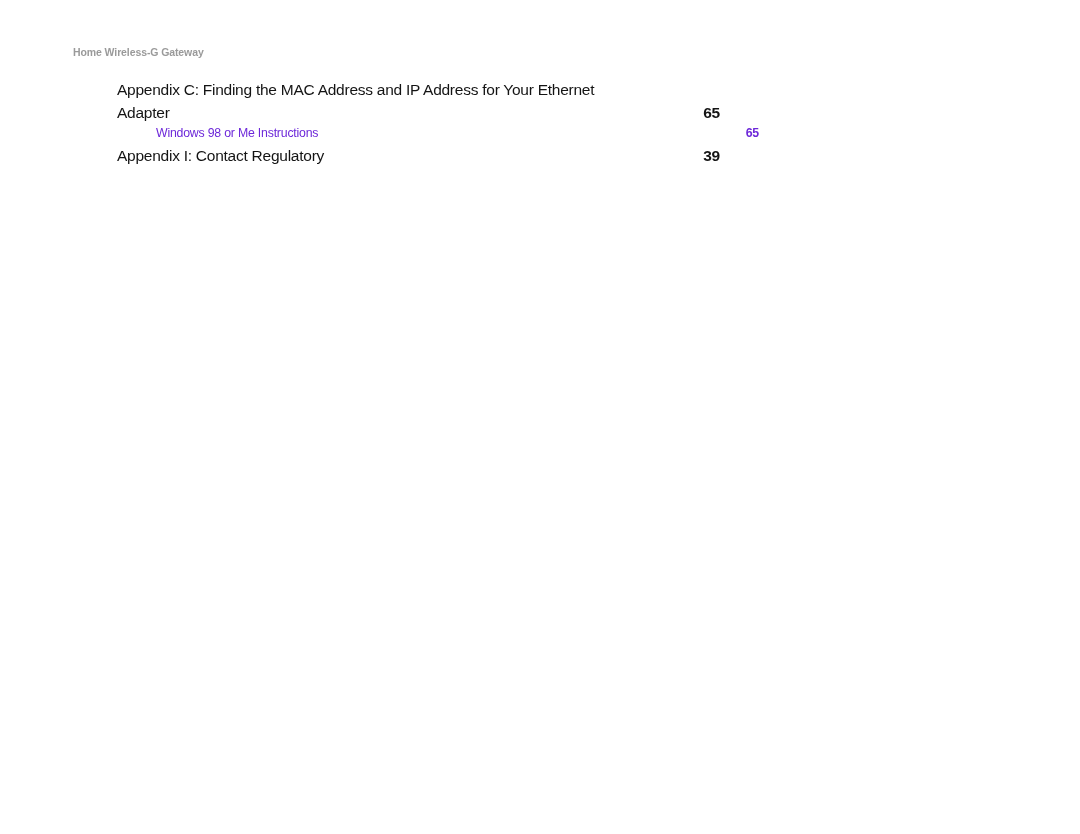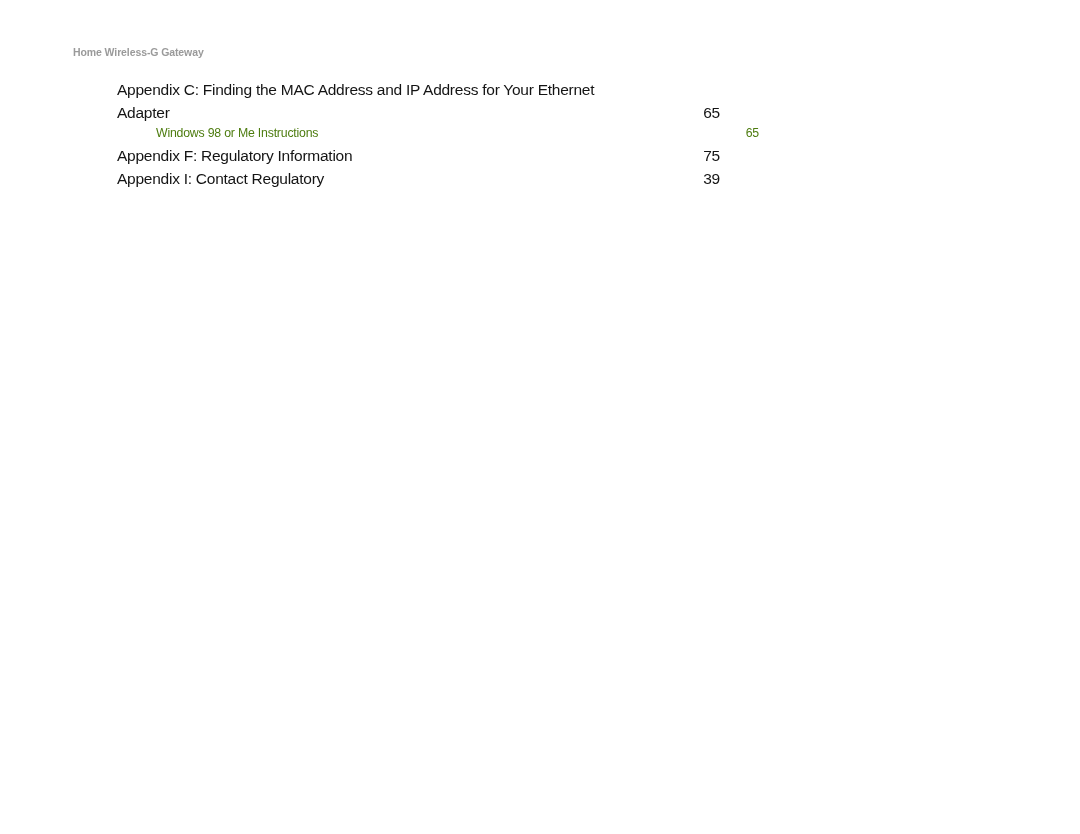--- a/index.html
+++ b/index.html
@@ -55,36 +55,37 @@
     font-size: 15.5px;
     line-height: 23.2px;
     color: #141414;
     letter-spacing: -0.25px;
   }
 
   
   .toc-entry.level2 {
     font-size: 12.3px;
     line-height: 19.3px;
-    color: #4d7c0f;
+    color: #6d28d9;
     letter-spacing: -0.2px;
     padding-left: 39px;
   }
 
   .toc-title {
     display: block;
     padding-right: 70px;
   }
 
   .toc-page {
     position: absolute;
     right: 0;
     bottom: 0;
     text-align: right;
     white-space: nowrap;
+    font-weight: bold;
   }
 
   .toc-entry.level1 > .toc-page {
     font-size: 15.5px;
     line-height: 23.2px;
   }
 
   .toc-entry.level2 > .toc-page {
     font-size: 12.3px;
     line-height: 19.3px;
@@ -101,22 +102,18 @@
 
   <div class="toc-entry level1">
         <span class="toc-title">Appendix C: Finding the MAC Address and IP Address for Your Ethernet Adapter</span>
         <span class="toc-page">65</span>
       </div>
       <div class="toc-entry level2">
         <span class="toc-title">Windows 98 or Me Instructions</span>
         <span class="toc-page">65</span>
       </div>
       <div class="toc-entry level1">
-        <span class="toc-title">Appendix F: Regulatory Information</span>
-        <span class="toc-page">75</span>
-      </div>
-      <div class="toc-entry level1">
         <span class="toc-title">Appendix I: Contact Regulatory</span>
         <span class="toc-page">39</span>
       </div>
     </div>
 
 </div>
 
 </body></html>

